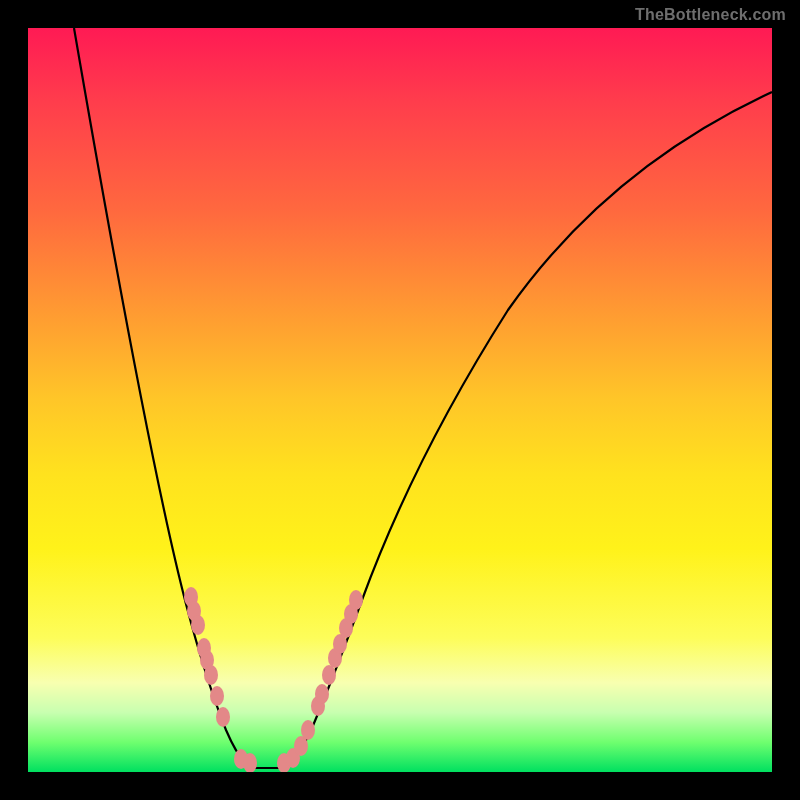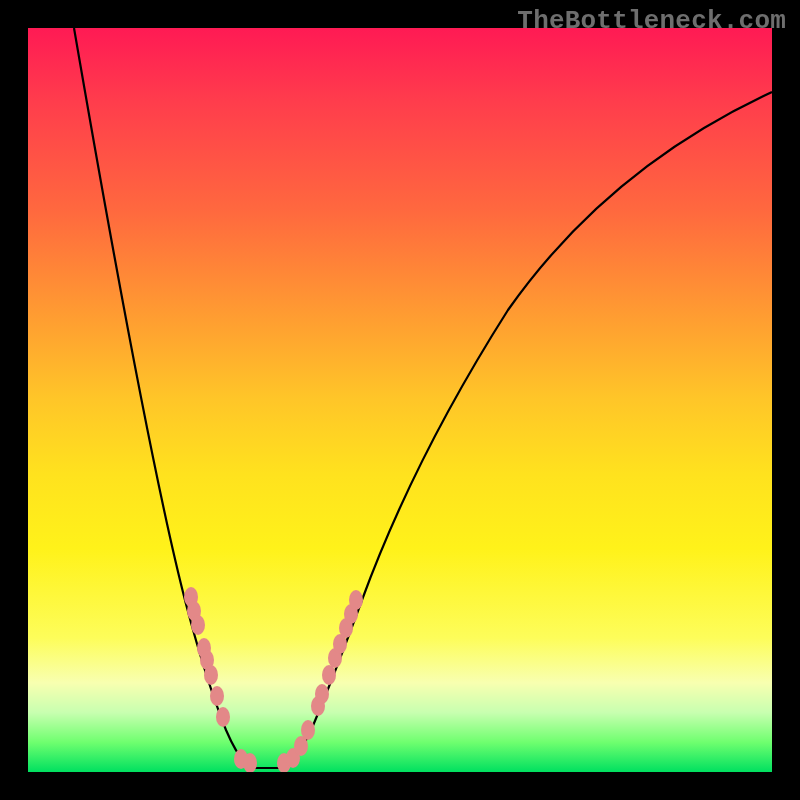--- a/index.html
+++ b/index.html
@@ -37,25 +37,24 @@
       #f8ffb0 88%,
       #c8ffb0 92%,
       #6fff6f 96%,
       #00e060 100%
     );
   }
   .watermark {
     position: absolute;
     top: 6px;
     right: 14px;
-    font-size: 26px;
+    font-size: 16px;
     font-weight: 600;
     color: #6e6e6e;
     letter-spacing: 0.2px;
-    font-family: Liberation Mono, monospace;
   }
   svg.curve {
     position: absolute;
     left: 0;
     top: 0;
     width: 744px;
     height: 744px;
   }
 </style>
 </head>

